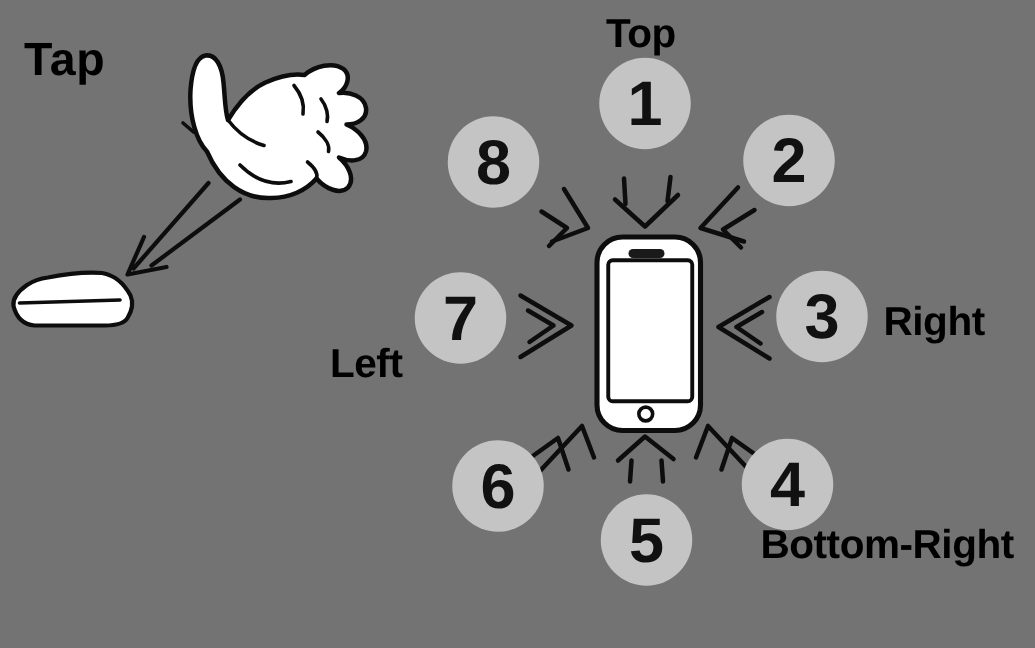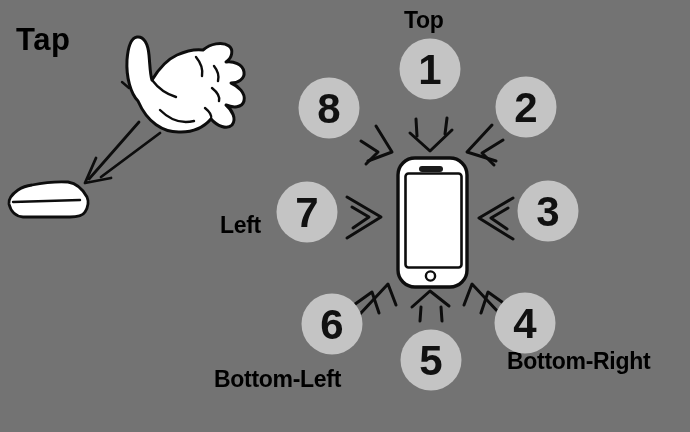--- a/index.html
+++ b/index.html
@@ -5,21 +5,21 @@
   html,body{margin:0;padding:0;background:#ffffff;}
   .stage{
     position:relative;width:690px;height:432px;background:#737373;
     font-family:"Liberation Sans", sans-serif;color:#000;overflow:hidden;
   }
   .title{
     position:absolute;left:16px;top:22px;
     font-size:31px;font-weight:bold;letter-spacing:0.5px;
   }
   .dir-label{
-    position:absolute;font-size:23px;font-weight:bold;white-space:nowrap;
+    position:absolute;font-size:27px;font-weight:bold;white-space:nowrap;
     letter-spacing:-0.3px;
   }
   .dir-circle{
     position:absolute;width:61px;height:61px;border-radius:50%;
     background:#c4c4c4;display:flex;align-items:center;justify-content:center;
     transform:translate(-50%,-50%);
   }
   .dir-circle span{
     font-size:42px;font-weight:bold;color:#111;line-height:1;
   }
@@ -119,23 +119,23 @@
         <path d="M352,207 L369,217 L353,228"></path>
       </g>
       <g stroke-width="3">
         <path d="M376,126 L392,152 L368,161"></path>
         <path d="M361,141 L378,152 L366,164"></path>
       </g>
     </g>
   </svg>
 
   <div class="dir-label" style="left:404px;top:7px;">Top</div>
+  <div class="dir-label" style="left:589px;top:199px;">Right</div>
   <div class="dir-label" style="left:507px;top:348px;">Bottom-Right</div>
-  <div class="dir-label" style="left:214px;top:366px;">Bottom-Left</div>
-  <div class="dir-label" style="left:220px;top:212px;">Left</div>
+  <div class="dir-label" style="left:220px;top:227px;">Left</div>
 
   <div class="dir-circle" style="left:430px;top:69px;">
       <span>1</span>
     </div>
   <div class="dir-circle" style="left:526px;top:107px;">
       <span>2</span>
     </div>
   <div class="dir-circle" style="left:548px;top:211px;">
       <span>3</span>
     </div>

